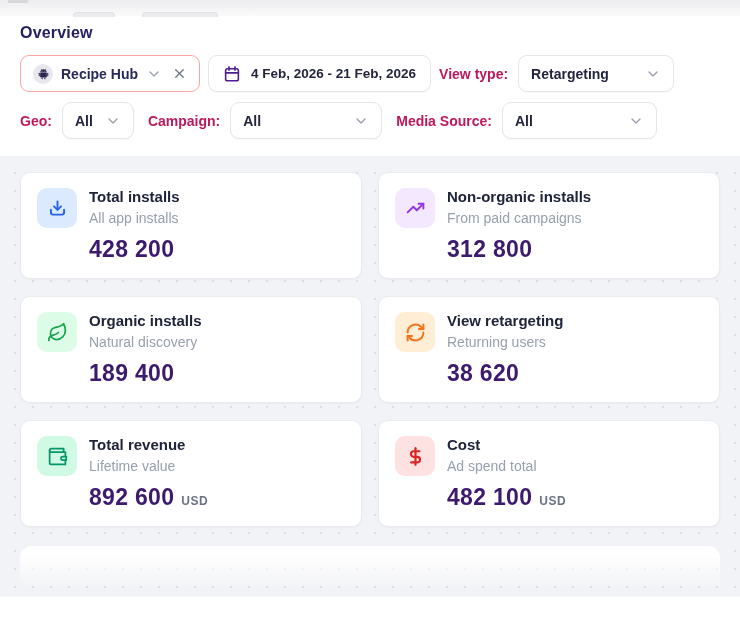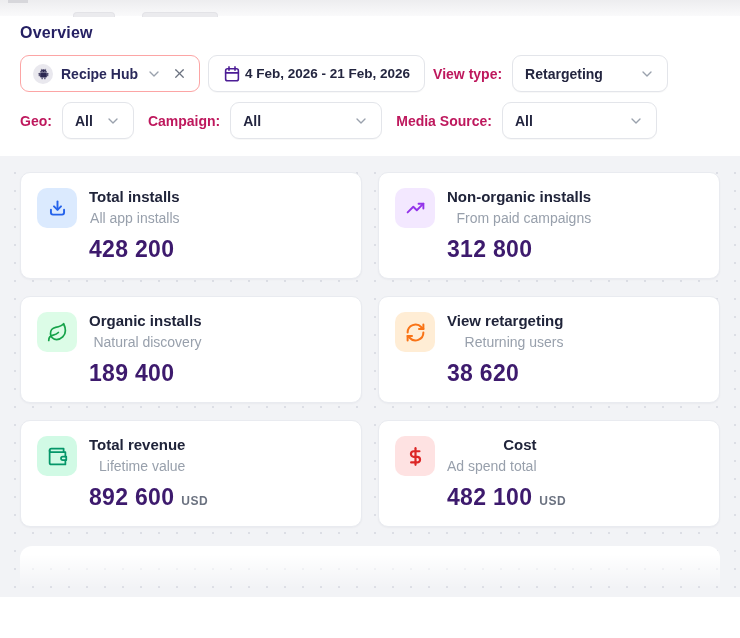--- a/index.html
+++ b/index.html
@@ -25,21 +25,21 @@
   .pair { display:flex; align-items:center; gap:10px; }
   .inline-label { font-size:14px; font-weight:700; color:#be185d; white-space:nowrap; }
 
   .chip { display:flex; align-items:center; gap:8px; height:37px; padding:0 12px;
     border:1px solid #fca5a5; border-radius:9px; background:#fff; cursor:pointer; }
   .chip-app-icon { width:20px; height:20px; border-radius:50%; background:#e9e8ee;
     display:flex; align-items:center; justify-content:center; color:#2b2750; flex:0 0 auto; }
   .chip-app-icon svg { width:13px; height:13px; }
   .chip-label { font-size:14px; font-weight:700; color:#29285a; white-space:nowrap; }
 
-  .datebox { display:flex; align-items:center; gap:4px; height:37px; padding:0 14px;
+  .datebox { display:flex; align-items:center; gap:10px; height:37px; padding:0 14px;
     border:1px solid #e3e5ea; border-radius:9px; background:#fff; cursor:pointer;
     box-shadow:0 1px 1px rgba(16,24,40,.03); }
   .cal-icon { width:18px; height:18px; color:#4c1d95; flex:0 0 auto; }
   .date-text { font-size:13.5px; font-weight:700; color:#23253f; white-space:nowrap; }
 
   .select { display:flex; align-items:center; justify-content:space-between; height:37px;
     padding:0 12px; border:1px solid #e3e5ea; border-radius:9px; background:#fff;
     cursor:pointer; box-shadow:0 1px 1px rgba(16,24,40,.03); }
   .select .val { font-size:14px; font-weight:700; color:#23253f; }
   .chev { width:16px; height:16px; color:#9aa1ad; flex:0 0 auto; }
@@ -49,21 +49,21 @@
   .w-campaign { width:152px; } .w-media { width:155px; }
 
   
   .panel { margin-top:17px; height:441px; padding:16px 20px 0 20px; overflow:hidden;
     background-color:#f2f3f6;
     background-image:radial-gradient(#dcdee5 1.2px, transparent 1.3px);
     background-size:18px 18px; background-position:6px 8px; }
   .cards-grid { display:grid; grid-template-columns:1fr 1fr; gap:17px 16px; }
   .card { background:#fff; border:1px solid #e9ebf0; border-radius:10px;
     height:107px; padding:15px 16px; box-shadow:0 1px 2px rgba(16,24,40,.04); }
-  .card-head { display:flex; gap:12px;text-align:right; }
+  .card-head { display:flex; gap:12px; }
   .card-icon { width:40px; height:40px; border-radius:10px; display:flex;
     align-items:center; justify-content:center; flex:0 0 auto; }
   .card-icon svg { width:21px; height:21px; }
   .card-title { font-size:15px; font-weight:700; color:#20243a; line-height:1.25; }
   .card-sub { font-size:14px; color:#98a0ac; margin-top:3px; }
   .value-row { margin-left:52px; margin-top:8px; display:flex; align-items:baseline; }
   .card-value { font-size:23px; font-weight:800; color:#3d1a6d; letter-spacing:.3px; }
   .card-unit { font-size:12px; font-weight:800; color:#6b7280; margin-left:7px;
     letter-spacing:.6px; }
 

